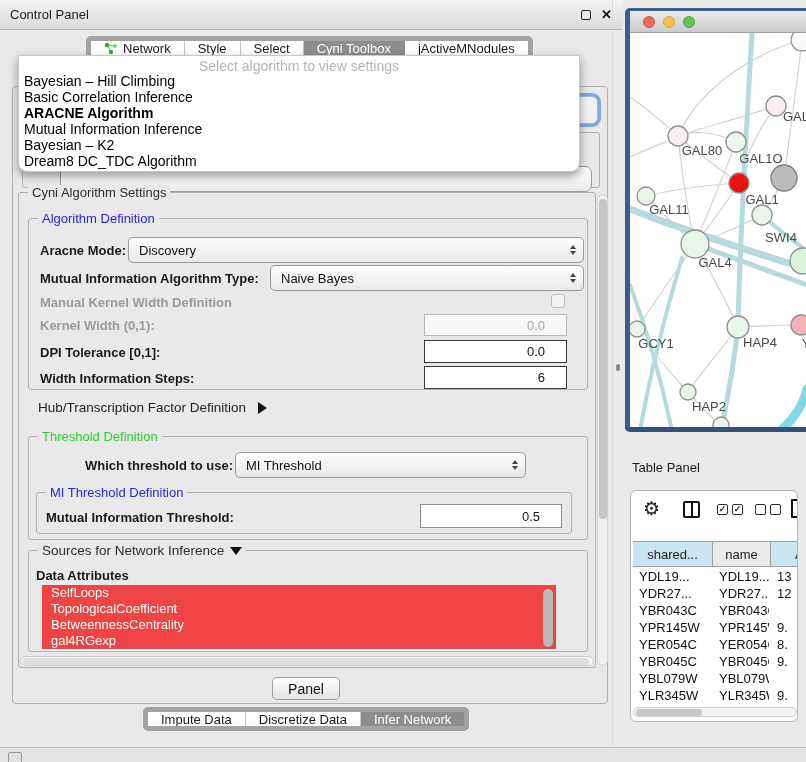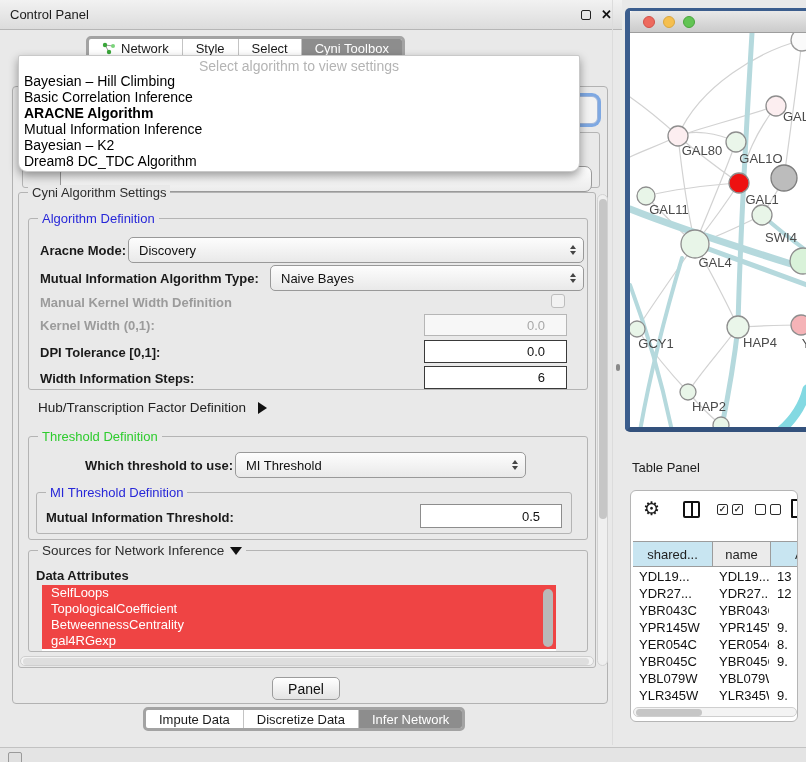--- a/index.html
+++ b/index.html
@@ -10,21 +10,21 @@
   
   .cp-titlebar { left:0; top:0; width:622px; height:30px;
     background:linear-gradient(#f2f2f2,#dcdcdc); border-bottom:1px solid #b6b6b6;
     display:flex; align-items:center; padding:0 10px; }
   .cp-title { font-size:13px; color:#1c1c1c; }
   .cp-icons { margin-left:auto; display:flex; gap:10px; align-items:center; }
   .float-ico { width:10px; height:10px; border:1.5px solid #222; border-radius:2px; display:inline-block; }
   .close-ico { font-size:13px; font-weight:bold; color:#111; line-height:10px; }
 
   
-  .seg { display:flex; align-items:stretch; background:#fff; border:3px solid #a3a3a3; border-radius:5px; overflow:hidden; height:24px; }
+  .seg { display:flex; align-items:stretch; background:#fff; border:5px solid #a3a3a3; border-radius:5px; overflow:hidden; height:24px; }
   .seg .it { display:flex; align-items:center; padding:0 13px; font-size:13px; color:#1a1a1a; border-right:1px solid #c4c4c4; white-space:nowrap; }
   .seg .it:last-child { border-right:none; }
   .seg .it.sel { background:#8d8d8d; color:#fff; border-right-color:#8d8d8d; }
   .net-glyph { width:14px; height:13px; margin-right:5px; }
 
   
   .outer-card { left:12px; top:86px; width:596px; height:618px; background:#e9e9e9;
     border:1px solid #b2b2b2; border-radius:4px; }
   .focus-combo { left:312px; top:96px; width:286px; height:28px; background:#f2f2f2;
     border:1px solid #9fb6da; border-radius:6px; box-shadow:0 0 0 3px #7ea8e2; }
@@ -134,20 +134,23 @@
     <span>Network</span>
   </span>
   <span class="it">
       <span>Style</span>
     </span>
   <span class="it">
       <span>Select</span>
     </span>
   <span class="it sel">
       <span>Cyni Toolbox</span>
+    </span>
+  <span class="it">
+      <span>jActiveMNodules</span>
     </span>
 </div>
 
 <div class="abs outer-card"></div>
 <div class="abs focus-combo"></div>
 <div class="abs hidden-group"></div>
 <div class="abs hidden-combo"></div>
 
 <div class="abs popup">
   <div class="popup-head">Select algorithm to view settings</div>

